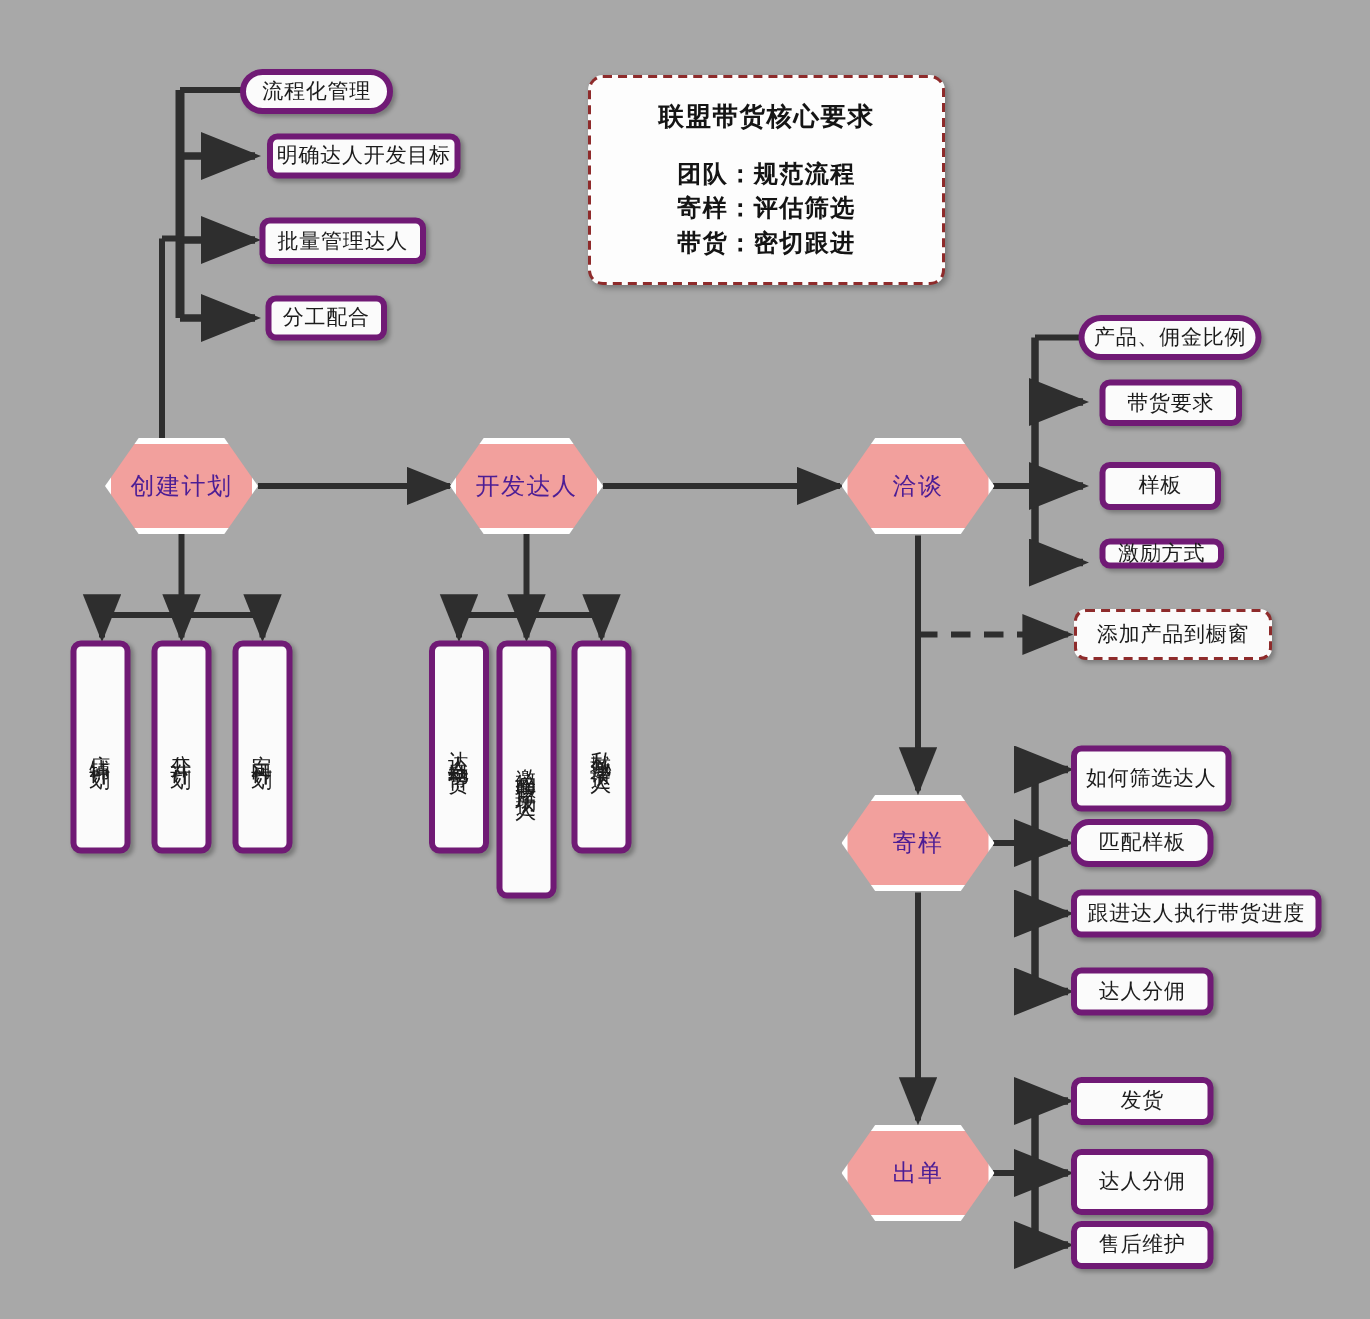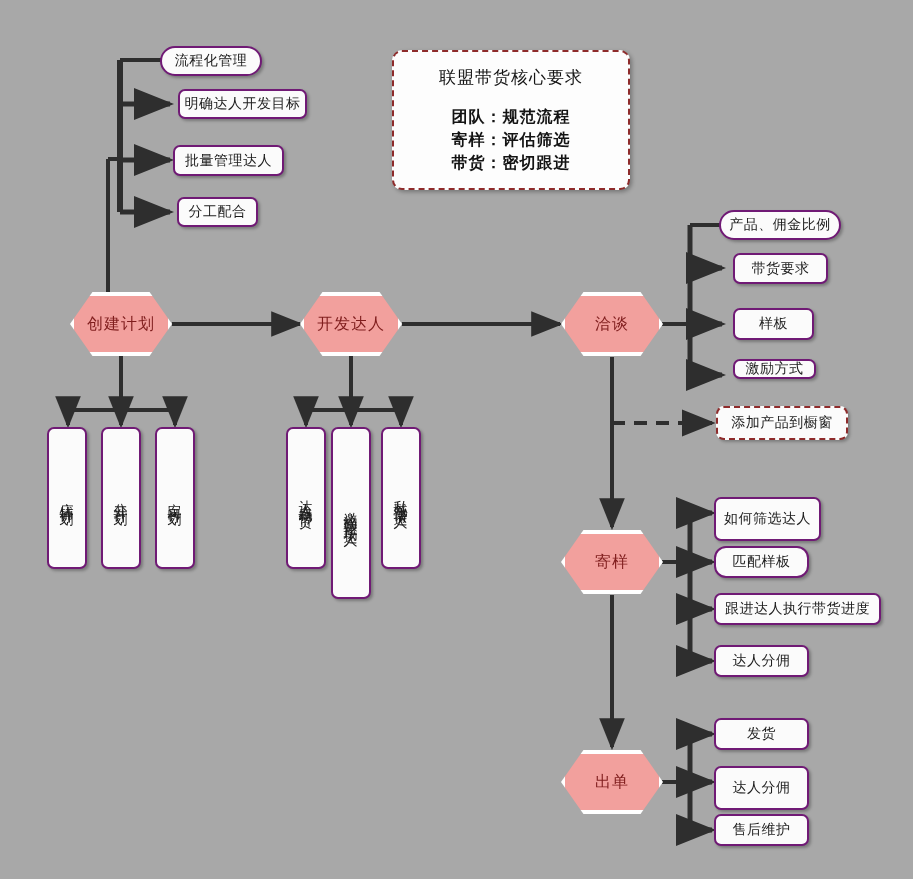--- a/index.html
+++ b/index.html
@@ -16,21 +16,21 @@
   }
   #canvas {
     position: absolute;
     left: 0; top: 0;
     width: 913px;
     height: 879px;
   }
   .node-box {
     position: absolute;
     background: #fbfbfb;
-    border: 2px solid #701a75;
+    border: 4px solid #701a75;
     box-sizing: border-box;
     display: flex;
     align-items: center;
     justify-content: center;
     color: #1c1c1c;
     font-size: 14px;
     line-height: 1.25;
     text-align: center;
     box-shadow: 2px 2px 3px rgba(0,0,0,0.28);
     letter-spacing: 0.5px;
@@ -47,21 +47,21 @@
   .node-box.dashed {
     border: 2px dashed #8e2b2b;
     border-radius: 8px;
     box-shadow: 2px 2px 3px rgba(0,0,0,0.25);
   }
   .hex {
     position: absolute;
     display: flex;
     align-items: center;
     justify-content: center;
-    color: #7f1d1d;
+    color: #4c1d95;
     font-size: 16px;
     font-weight: 400;
     letter-spacing: 1px;
     box-sizing: border-box;
   }
   .hex .hex-shape {
     position: absolute;
     left: 0; top: 0; right: 0; bottom: 0;
     background: #f2a09d;
     border: 4px solid #ffffff;
@@ -81,21 +81,21 @@
     box-sizing: border-box;
     display: flex;
     flex-direction: column;
     align-items: center;
     justify-content: center;
     box-shadow: 2px 2px 4px rgba(0,0,0,0.3);
     color: #141414;
   }
   .callout-title {
     font-size: 17px;
-    font-weight: normal;
+    font-weight: bold;
     letter-spacing: 1px;
     margin-bottom: 16px;
   }
   .callout-line {
     font-size: 16px;
     font-weight: bold;
     letter-spacing: 1px;
     line-height: 1.45;
   }
 </style>

